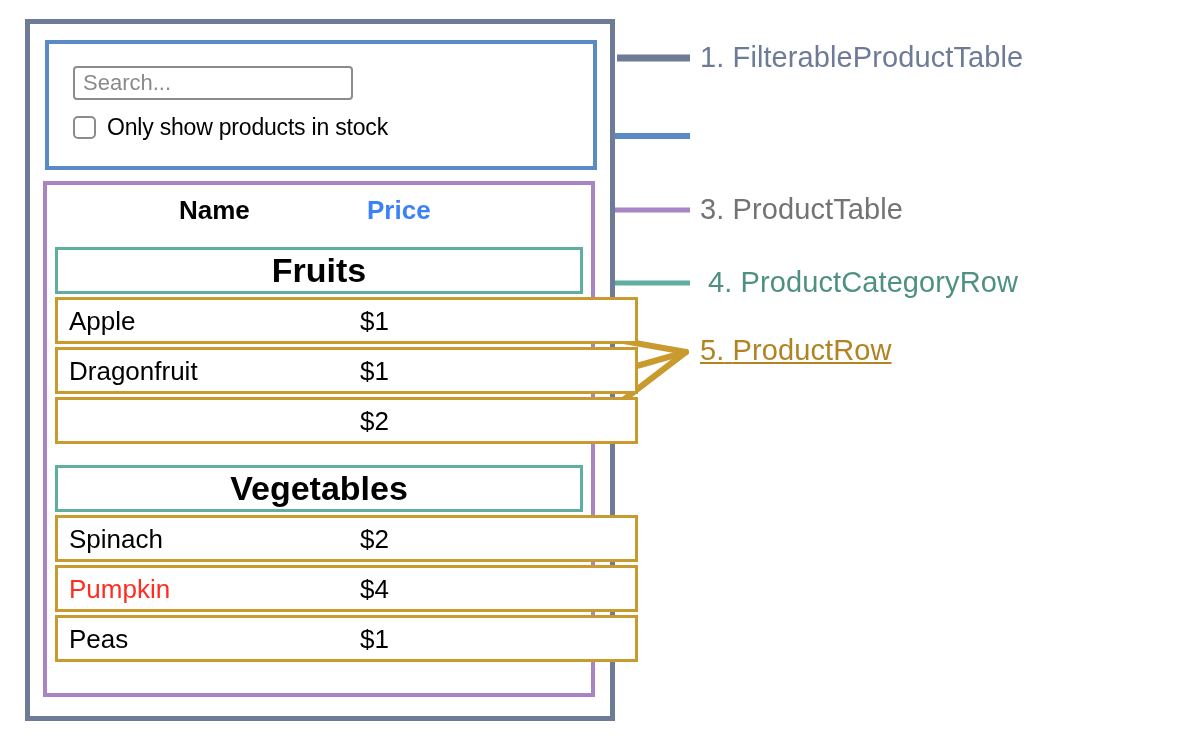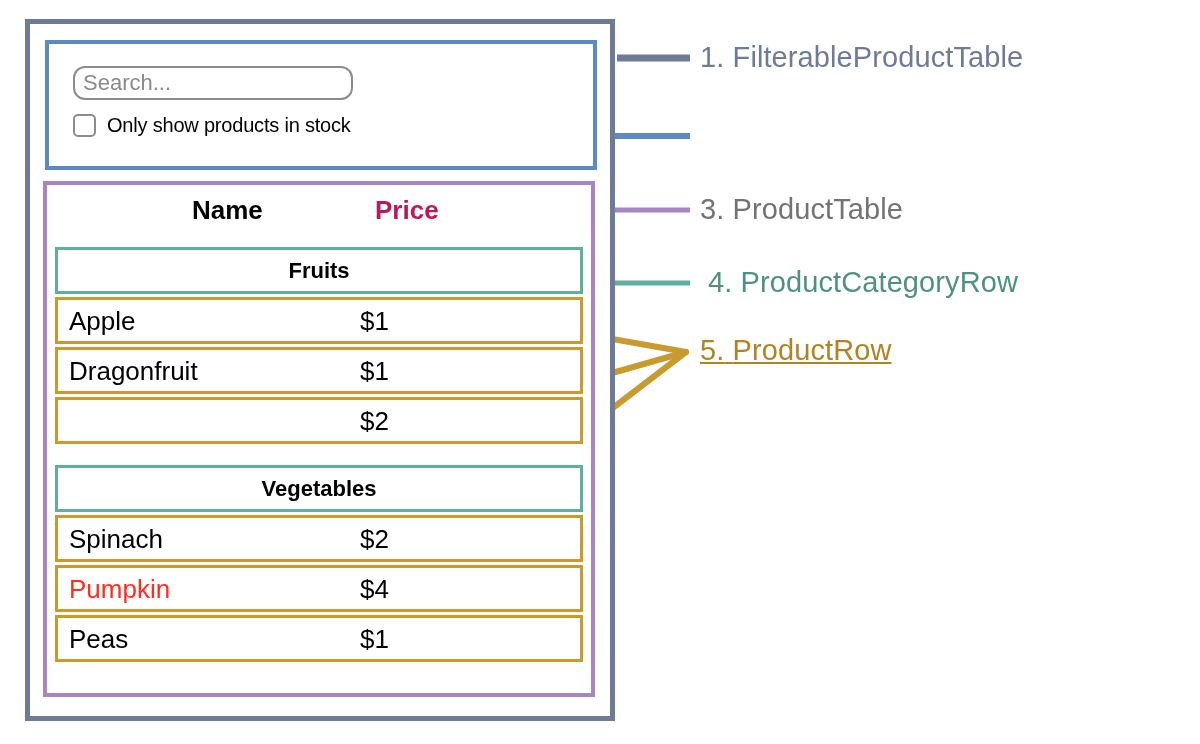--- a/index.html
+++ b/index.html
@@ -22,69 +22,69 @@
 
   
   .searchbar-box{
     position:absolute;left:42px;top:37px;width:552px;height:130px;
     border:4px solid var(--c-search);
     box-sizing:border-box;background:#fff;
   }
   .search-input{
     position:absolute;left:48px;top:37px;width:280px;height:34px;
     box-sizing:border-box;
-    border:2px solid #8c8c8c;border-radius:12px;background:#fff;
+    border:2px solid #8c8c8c;border-radius:4px;background:#fff;
     font-family:"Liberation Sans",sans-serif;
     font-size:22px;color:#8a8a8a;
     padding:0 8px;line-height:30px;outline:none;
   }
   .search-input::placeholder{color:#8a8a8a;opacity:1;}
 
   .checkbox-row{
     position:absolute;left:48px;top:83px;
     display:flex;align-items:center;gap:11px;
   }
   .cb{
     width:23px;height:23px;box-sizing:border-box;
     border:2px solid #8c8c8c;border-radius:5px;background:#fff;
     flex:0 0 auto;
   }
   .cb-label{
-    font-size:20px;color:#000;font-weight:400;
+    font-size:23px;color:#000;font-weight:400;
     letter-spacing:-.2px;white-space:nowrap;
   }
 
   
   .producttable-box{
     position:absolute;left:46px;top:184px;width:552px;height:516px;
     border:4px solid var(--c-table);
     box-sizing:border-box;background:#fff;
   }
   .col-head{
     position:absolute;left:0;top:10px;width:100%;height:40px;
   }
   .col-head .name{
-    position:absolute;left:132px;top:0;font-size:26px;font-weight:bold;color:#000;margin-left:13px;
+    position:absolute;left:132px;top:0;font-size:26px;font-weight:bold;color:#000;
   }
   .col-head .price{
-    position:absolute;left:328px;top:0;font-size:26px;font-weight:bold;color:#be185d;
+    position:absolute;left:320px;top:0;font-size:26px;font-weight:bold;color:#3b82f6;
   }
 
   .rows{position:absolute;left:8px;top:62px;width:528px;}
 
   .cat-row{
     box-sizing:border-box;width:528px;height:47px;
     border:3px solid var(--c-cat);background:#fff;
     display:flex;align-items:center;justify-content:center;
     margin-bottom:3px;
   }
-  .cat-row .cat-label{font-size:22px;font-weight:bold;color:#000;}
+  .cat-row .cat-label{font-size:34px;font-weight:bold;color:#000;}
 
   .prod-row{
-    box-sizing:border-box;width:528px;height:47px;
+    box-sizing:border-box;width:583px;height:47px;
     border:3px solid var(--c-row);background:#fff;
     position:relative;margin-bottom:3px;
   }
   .prod-row .pname{
     position:absolute;left:11px;top:50%;transform:translateY(-50%);
     font-size:26px;color:#000;white-space:nowrap;
   }
   .prod-row .pprice{
     position:absolute;left:302px;top:50%;transform:translateY(-50%);
     font-size:26px;color:#000;

